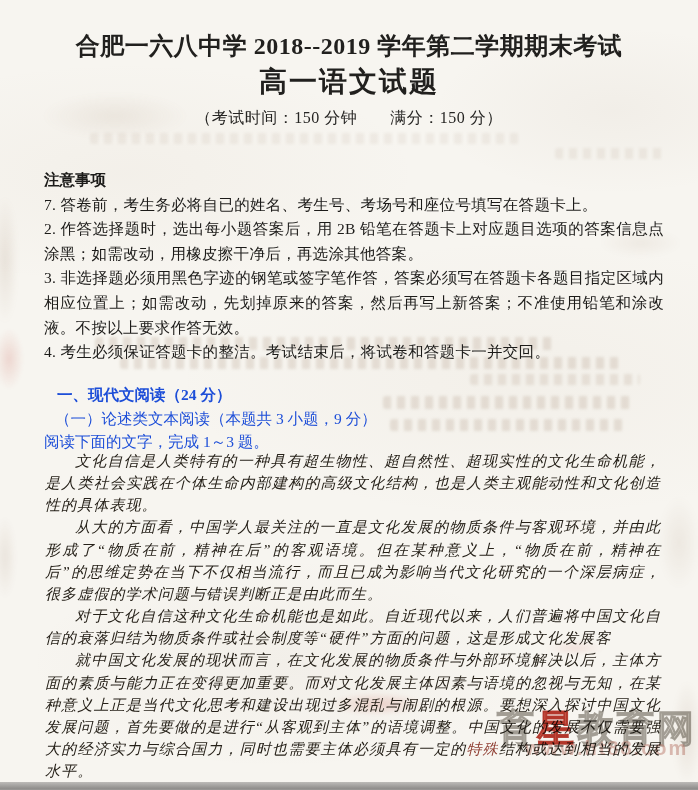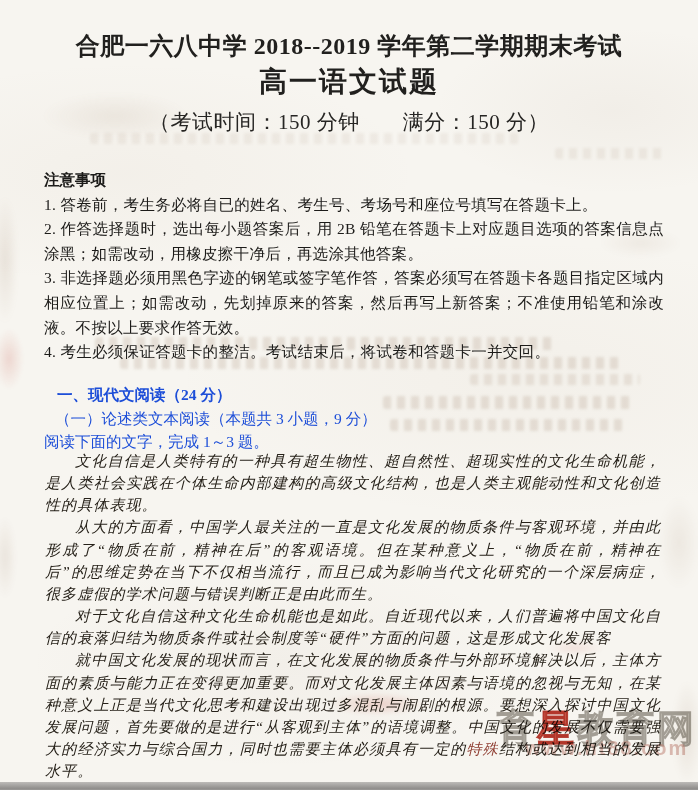--- a/index.html
+++ b/index.html
@@ -21,21 +21,21 @@
   .title1{
     position:absolute;top:22px;left:0;width:100%;text-align:center;
     font-size:24px;font-weight:700;letter-spacing:0.5px;white-space:nowrap;margin-top:8px;
   }
   .title2{
     position:absolute;top:63px;left:0;width:100%;text-align:center;
     font-size:28px;font-weight:700;letter-spacing:2px;
   }
   .info{
     position:absolute;top:108px;left:0;width:100%;text-align:center;
-    font-size:21px;letter-spacing:0.5px;color:#262523;
+    font-size:16px;letter-spacing:0.5px;color:#262523;
   }
   .notice{
     position:absolute;top:152px;left:44px;width:620px;
     font-size:15.5px;line-height:24.6px;color:#1c1b19;
   }
   .notice .nh{font-weight:700;margin-top:16px;}
   .notice p{margin:0;text-align:justify;letter-spacing:0.3px;}
   .reading-head{
     position:absolute;top:383px;left:44px;width:620px;
     font-size:15.5px;line-height:23.5px;color:#1d4ed8;
@@ -110,21 +110,21 @@
   <div class="gh gh-pink" style="left:328px;top:692px;width:98px;height:24px;opacity:.7"></div>
   <div class="gh gh-pink" style="left:545px;top:640px;width:60px;height:16px;opacity:.4"></div>
   <div class="gh gh-blob" style="left:672px;top:680px;width:30px;height:105px;opacity:.5"></div>
 
   <div class="title1">合肥一六八中学 2018--2019 学年第二学期期末考试</div>
   <div class="title2">高一语文试题</div>
   <div class="info">（考试时间：150 分钟　　满分：150 分）</div>
 
   <div class="notice">
     <div class="nh">注意事项</div>
-    <p>1. 答卷前，考生务必将自已的姓名、考生号、考场号和座位号填写在答题卡上。</p>
+    <p>7. 答卷前，考生务必将自已的姓名、考生号、考场号和座位号填写在答题卡上。</p>
     <p>2. 作答选择题时，选出每小题答案后，用 2B 铅笔在答题卡上对应题目选项的答案信息点涂黑；如需改动，用橡皮擦干净后，再选涂其他答案。</p>
     <p>3. 非选择题必须用黑色字迹的钢笔或签字笔作答，答案必须写在答题卡各题目指定区域内相应位置上；如需改动，先划掉原来的答案，然后再写上新答案；不准使用铅笔和涂改液。不按以上要求作答无效。</p>
     <p>4. 考生必须保证答题卡的整洁。考试结束后，将试卷和答题卡一并交回。</p>
   </div>
 
   <div class="reading-head">
     <div class="sec">一、现代文阅读（24 分）</div>
     <div class="sub">（一）论述类文本阅读（本题共 3 小题，9 分）</div>
     <div class="ins">阅读下面的文字，完成 1～3 题。</div>
   </div>

